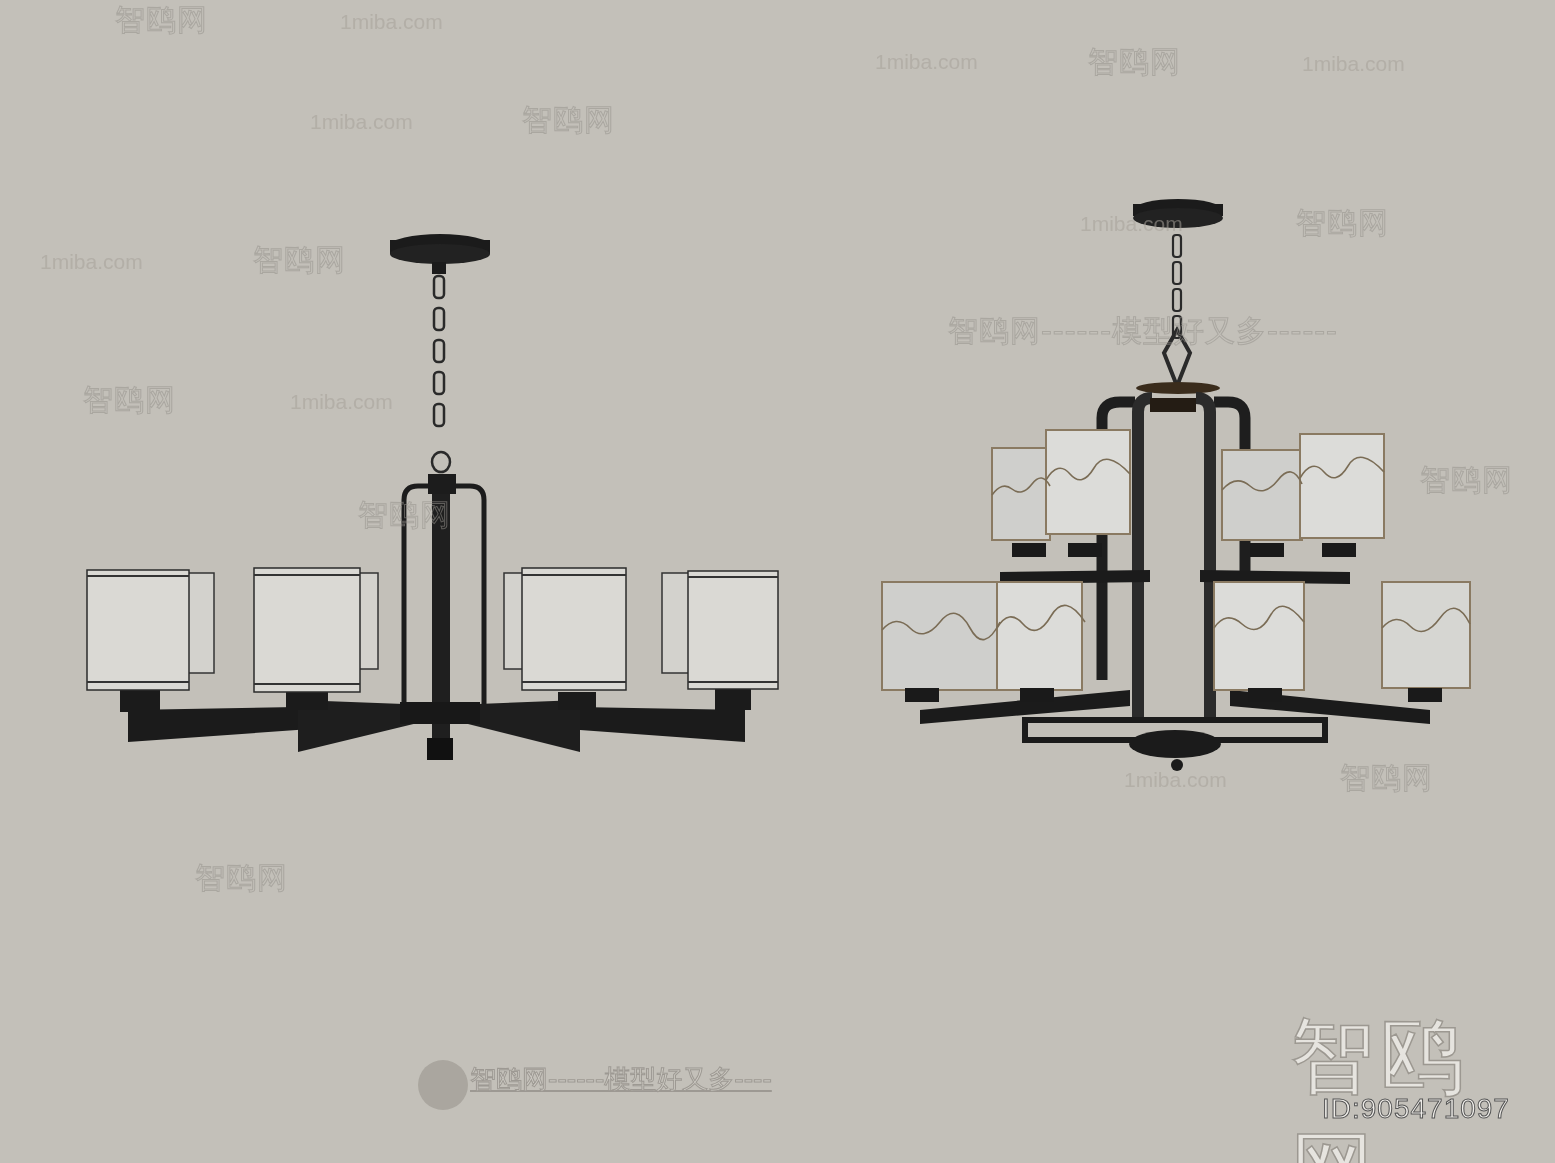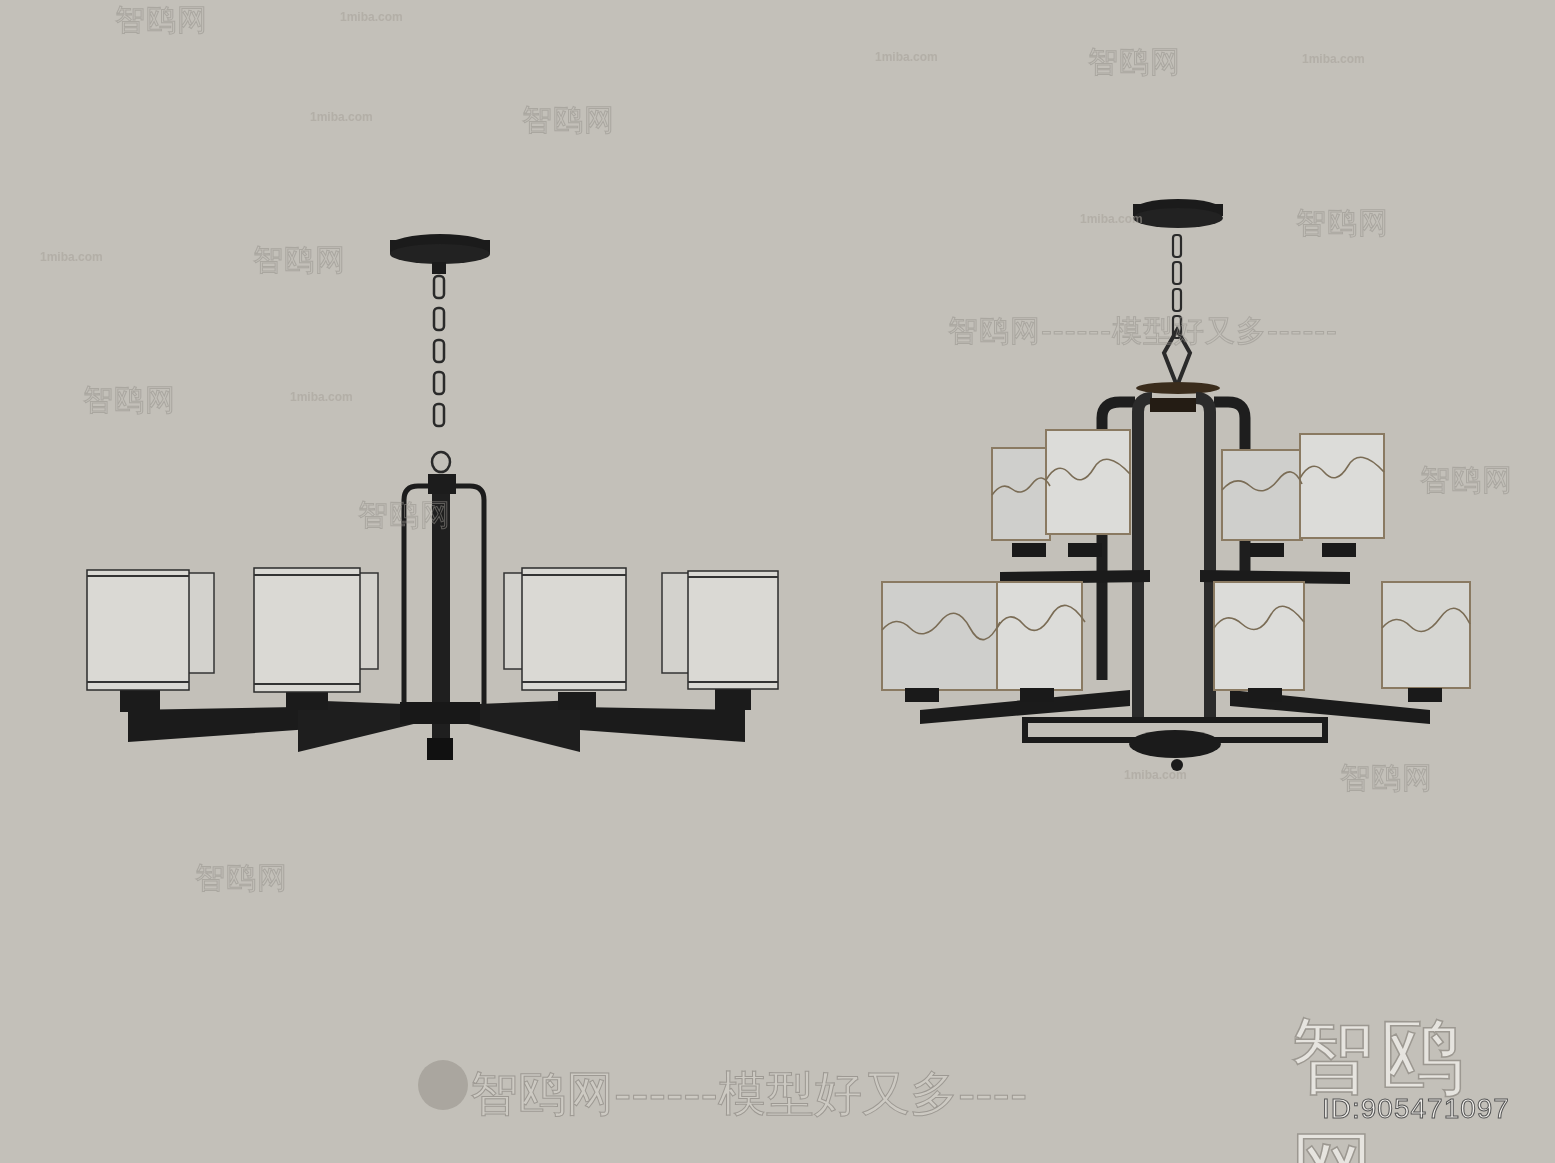--- a/index.html
+++ b/index.html
@@ -1,21 +1,21 @@
 <!DOCTYPE html>
 <html><head>
 <meta charset="utf-8">
 <style>
   html, body { margin:0; padding:0; }
   body { width:1555px; height:1163px; background:#c3c0b9; position:relative; overflow:hidden; font-family:"DejaVu Sans", sans-serif; }
   .wm { position:absolute; color:rgba(255,255,255,0.0); -webkit-text-stroke:1px rgba(150,146,140,0.55); font-size:30px; white-space:nowrap; letter-spacing:1px; }
-  .wm-en { position:absolute; color:rgba(165,160,153,0.55); font-size:12px; font-weight:bold; white-space:nowrap; font-family:"Liberation Sans", sans-serif; }
+  .wm-en { position:absolute; color:rgba(165,160,153,0.55); font-size:21px; font-weight:normal; white-space:nowrap; font-family:"Liberation Sans", sans-serif; }
   .big-brand { position:absolute; left:1290px; top:1000px; font-size:84px; color:#e6e4df; -webkit-text-stroke:1.5px #9c9891; letter-spacing:6px; }
   .id-label { position:absolute; left:1322px; top:1093px; font-size:28px; color:#eeece8; -webkit-text-stroke:1px #555; font-family:Liberation Sans, sans-serif; letter-spacing:1px; }
-  .slogan { position:absolute; left:470px; top:1062px; font-size:48px; color:rgba(210,206,200,0.7); -webkit-text-stroke:1px #9d9993; white-space:nowrap; }
+  .slogan { position:absolute; left:470px; top:1062px; font-size:26px; color:rgba(210,206,200,0.7); -webkit-text-stroke:1px #9d9993; white-space:nowrap;text-decoration:underline; }
   .logo-circle { position:absolute; left:418px; top:1060px; width:50px; height:50px; border-radius:50%; background:#aaa69f; }
   svg.scene { position:absolute; left:0; top:0; }
 </style>
 </head>
 <body>
 
 <svg class="scene" width="1555" height="1163" viewBox="0 0 1555 1163">
 
   <g>
     <ellipse cx="440" cy="246" rx="50" ry="12" fill="#1b1b1b"></ellipse>

